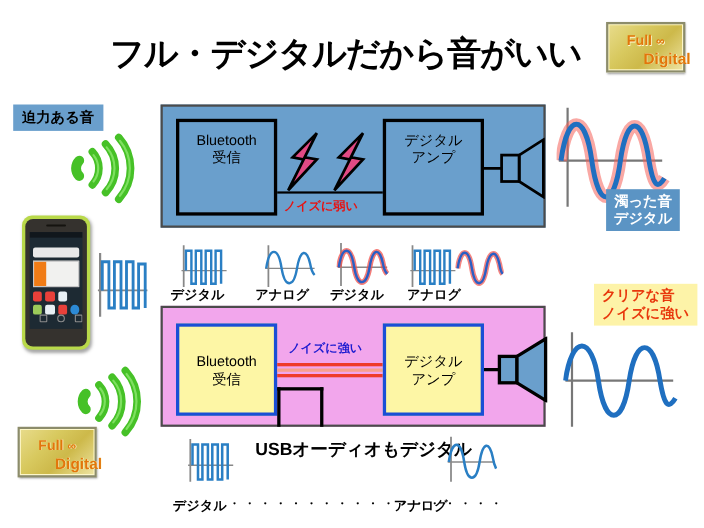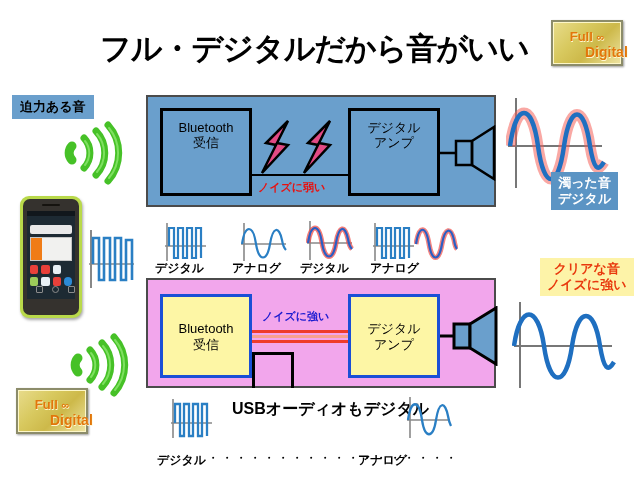--- a/index.html
+++ b/index.html
@@ -251,21 +251,21 @@
 </svg>
 <div class="abs wave-label" style="left:370px;top:260px;">
   <span>アナログ</span>
 </div>
 
 <svg class="abs" style="left:414px;top:222px;" width="44" height="40" viewBox="0 0 44 40">
   <path d="M2 22 C5 3, 12 3, 15 22 C18 40, 25 40, 28 22 C31 5, 37 5, 40 18 C41 24, 42 26, 43 27" fill="none" stroke="#f0504a" stroke-width="5" opacity="0.7"></path>
   <path d="M2 22 C5 3, 12 3, 15 22 C18 40, 25 40, 28 22 C31 5, 37 5, 40 18 C41 24, 42 26, 43 27" fill="none" stroke="#2a5fc4" stroke-width="2.2"></path>
 </svg>
 
-<div class="abs tag-yellow" style="left:540px;top:258px;text-align:center;">
+<div class="abs tag-yellow" style="left:540px;top:258px;text-align:left;">
   <div>クリアな音</div>
   <div>ノイズに強い</div>
 </div>
 
 <div class="abs" id="bottom-panel">
 
   <div class="yel-box" style="left:12px;top:14px;width:92px;height:84px;">
     <div style="padding-top:24px;">Bluetooth</div>
     <div>受信</div>
   </div>

